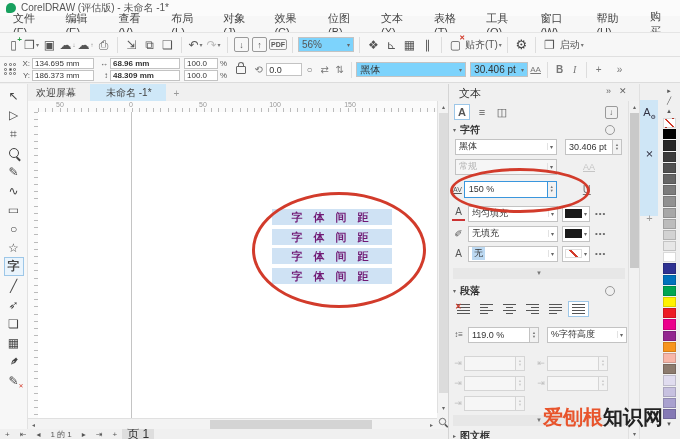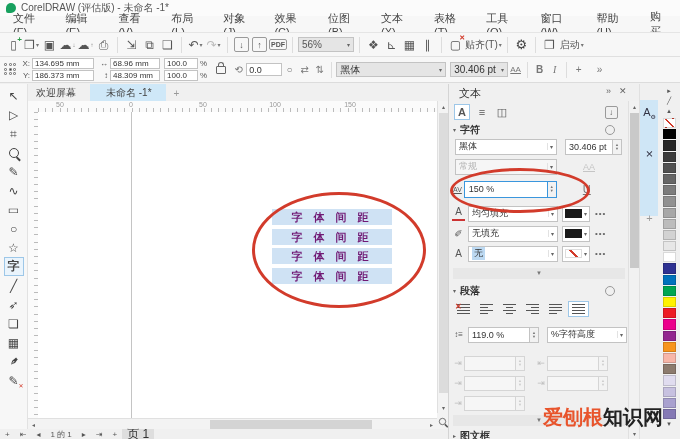--- a/index.html
+++ b/index.html
@@ -15,40 +15,40 @@
   
   .menubar{left:0;top:16px;width:680px;height:16px;background:#f7f7f7;display:flex;align-items:center;padding-left:4px;box-sizing:border-box;}
   .menu-item{padding:1px 9px;font-size:11px;color:#444;}
 
   
   .toolbar{left:0;top:32px;width:680px;height:25px;background:#f7f7f7;border-top:1px solid #e5e5e5;border-bottom:1px solid #e0e0e0;
            display:flex;align-items:center;gap:1px;padding-left:5px;box-sizing:border-box;color:#555;}
   .tbtn{min-width:17px;height:18px;display:flex;align-items:center;justify-content:center;font-size:12px;position:relative;}
   .tbtn .dd{font-size:6px;color:#777;margin-left:1px;}
   .sep{width:1px;height:16px;background:#ddd;margin:0 4px;flex:none;}
-  .combo{background:#e5e5e5;border:1px solid #c3c3c3;display:flex;align-items:center;padding:0 3px;font-size:10px;height:15px;box-sizing:border-box;}
+  .combo{background:#7dd3fc;border:1px solid #c3c3c3;display:flex;align-items:center;padding:0 3px;font-size:10px;height:15px;box-sizing:border-box;}
   .combo .arr{margin-left:auto;font-size:6px;color:#666;padding-left:3px;}
   .boxed{border:1px solid #9a9a9a;border-radius:2px;width:13px;height:13px;display:flex;align-items:center;justify-content:center;font-size:9px;}
   .pdftxt{font-size:7px;font-weight:bold;border:1px solid #999;padding:1px 1px;border-radius:2px;}
   .redx-ov{position:absolute;right:-1px;top:-2px;color:#d23b2b;font-size:7px;font-weight:bold;}
   .plusgreen{position:absolute;right:0px;top:-1px;color:#2a9a46;font-size:8px;font-weight:bold;}
   .mag{width:7px;height:7px;border:1.5px solid #555;border-radius:50%;position:relative;display:inline-block;}
   .mag::after{content:'';position:absolute;width:5px;height:1.5px;background:#555;transform:rotate(45deg);right:-4px;bottom:-2px;}
   .gear{font-size:13px;color:#444;}
 
   
   .propbar{left:0;top:57px;width:680px;height:26px;background:#f7f7f7;border-bottom:1px solid #dcdcdc;display:flex;align-items:center;padding-left:4px;box-sizing:border-box;}
   .dotgrid{width:13px;height:13px;display:grid;grid-template-columns:repeat(3,1fr);grid-template-rows:repeat(3,1fr);gap:1px;margin-right:3px;flex:none;}
   .dotgrid span{width:3px;height:3px;border:1px solid #888;box-sizing:border-box;border-radius:1px;}
   .dotgrid span.c{background:#444;}
   .stack{display:flex;flex-direction:column;gap:1px;margin-right:4px;}
   .frow{display:flex;align-items:center;gap:2px;}
   .flabel{font-size:8px;color:#555;width:10px;text-align:right;}
   .field{background:#fff;border:1px solid #c3c3c3;height:11px;display:flex;align-items:center;padding:0 2px;font-size:8px;box-sizing:border-box;}
-  .w62{width:62px;} .w50{width:50px;} .w34{width:34px;}
+  .w62{width:62px;} .w50{width:70px;font-weight:bold;} .w34{width:34px;}
   .pct{font-size:8px;color:#555;}
   .lock{width:8px;height:6px;border:1px solid #666;border-radius:1px;position:relative;margin:0 5px;}
   .lock::before{content:'';position:absolute;width:4px;height:4px;border:1px solid #666;border-bottom:none;border-radius:3px 3px 0 0;left:1px;top:-5px;}
   .pbtn{min-width:15px;height:16px;display:flex;align-items:center;justify-content:center;font-size:10px;color:#777;}
   .pbtn.b{font-weight:bold;} .pbtn.i{font-style:italic;font-family:"Liberation Serif",serif;}
 
   
   .doctabs{left:0;top:83px;width:448px;height:18px;background:#f0f0f0;border-bottom:1px solid #8fc3e4;display:flex;align-items:flex-end;}
   .home{width:22px;height:17px;display:flex;align-items:center;justify-content:center;font-size:12px;color:#333;}
   .dtab{padding:2px 14px;font-size:10px;color:#444;height:13px;}

